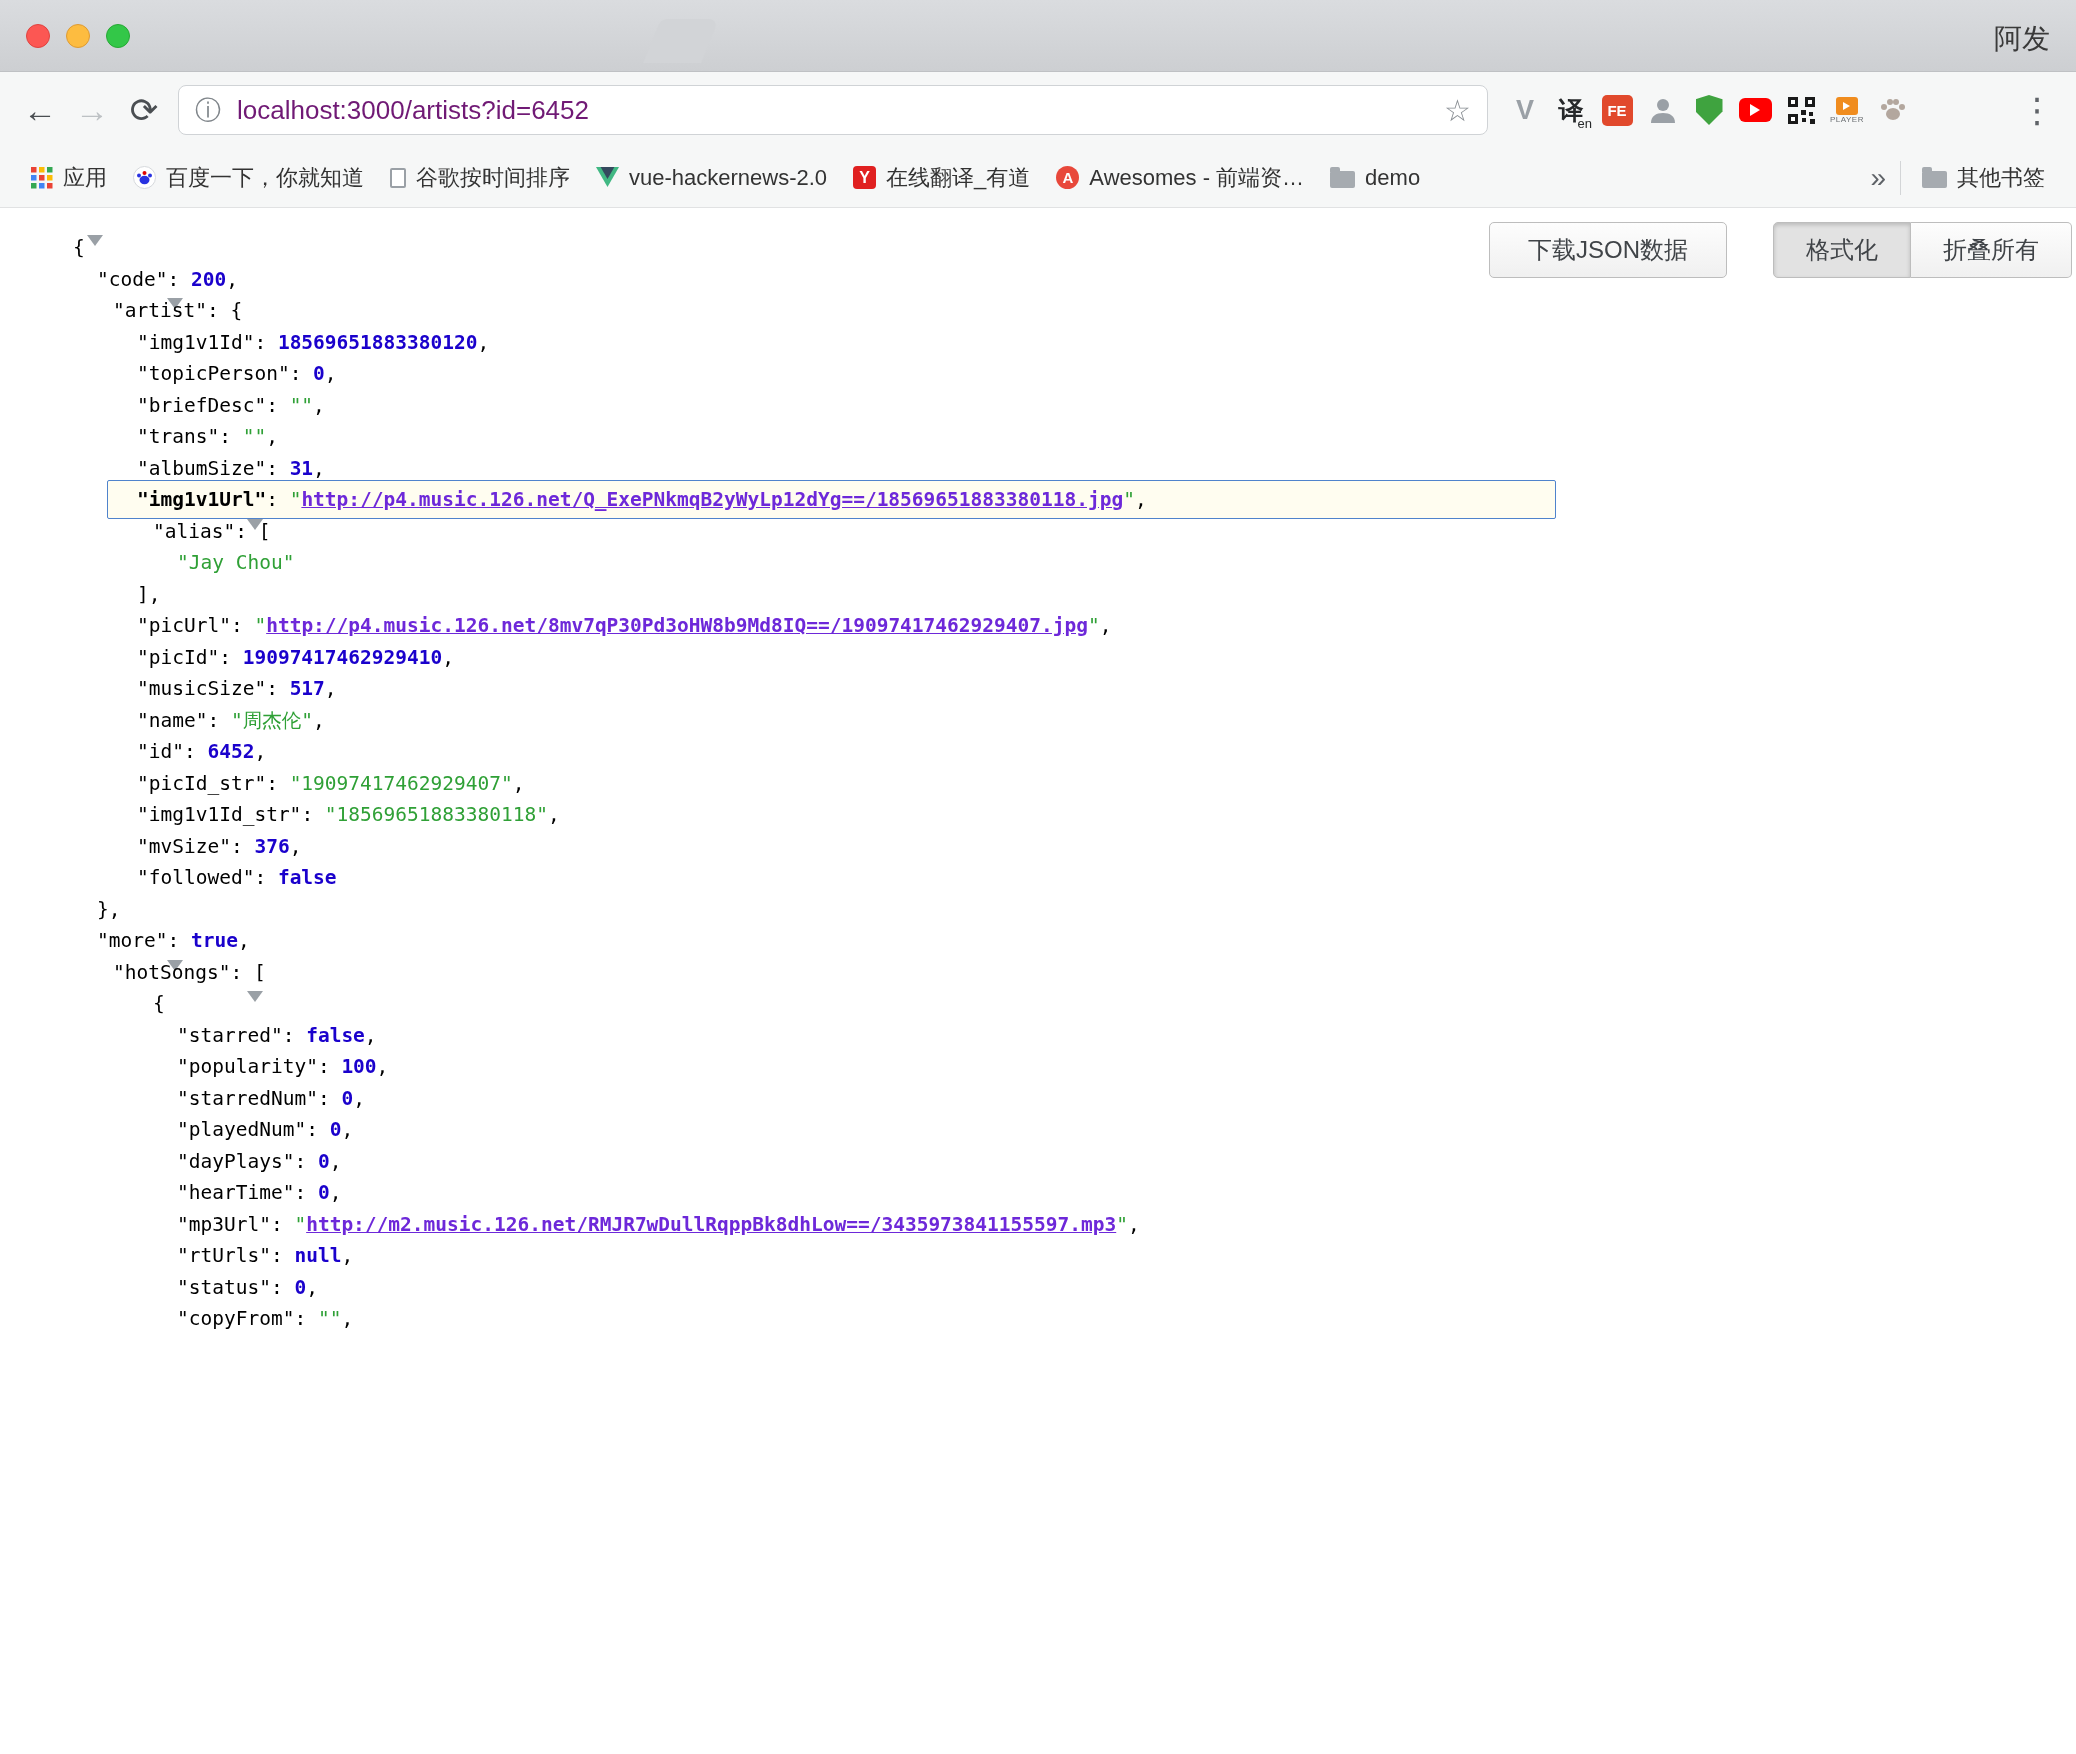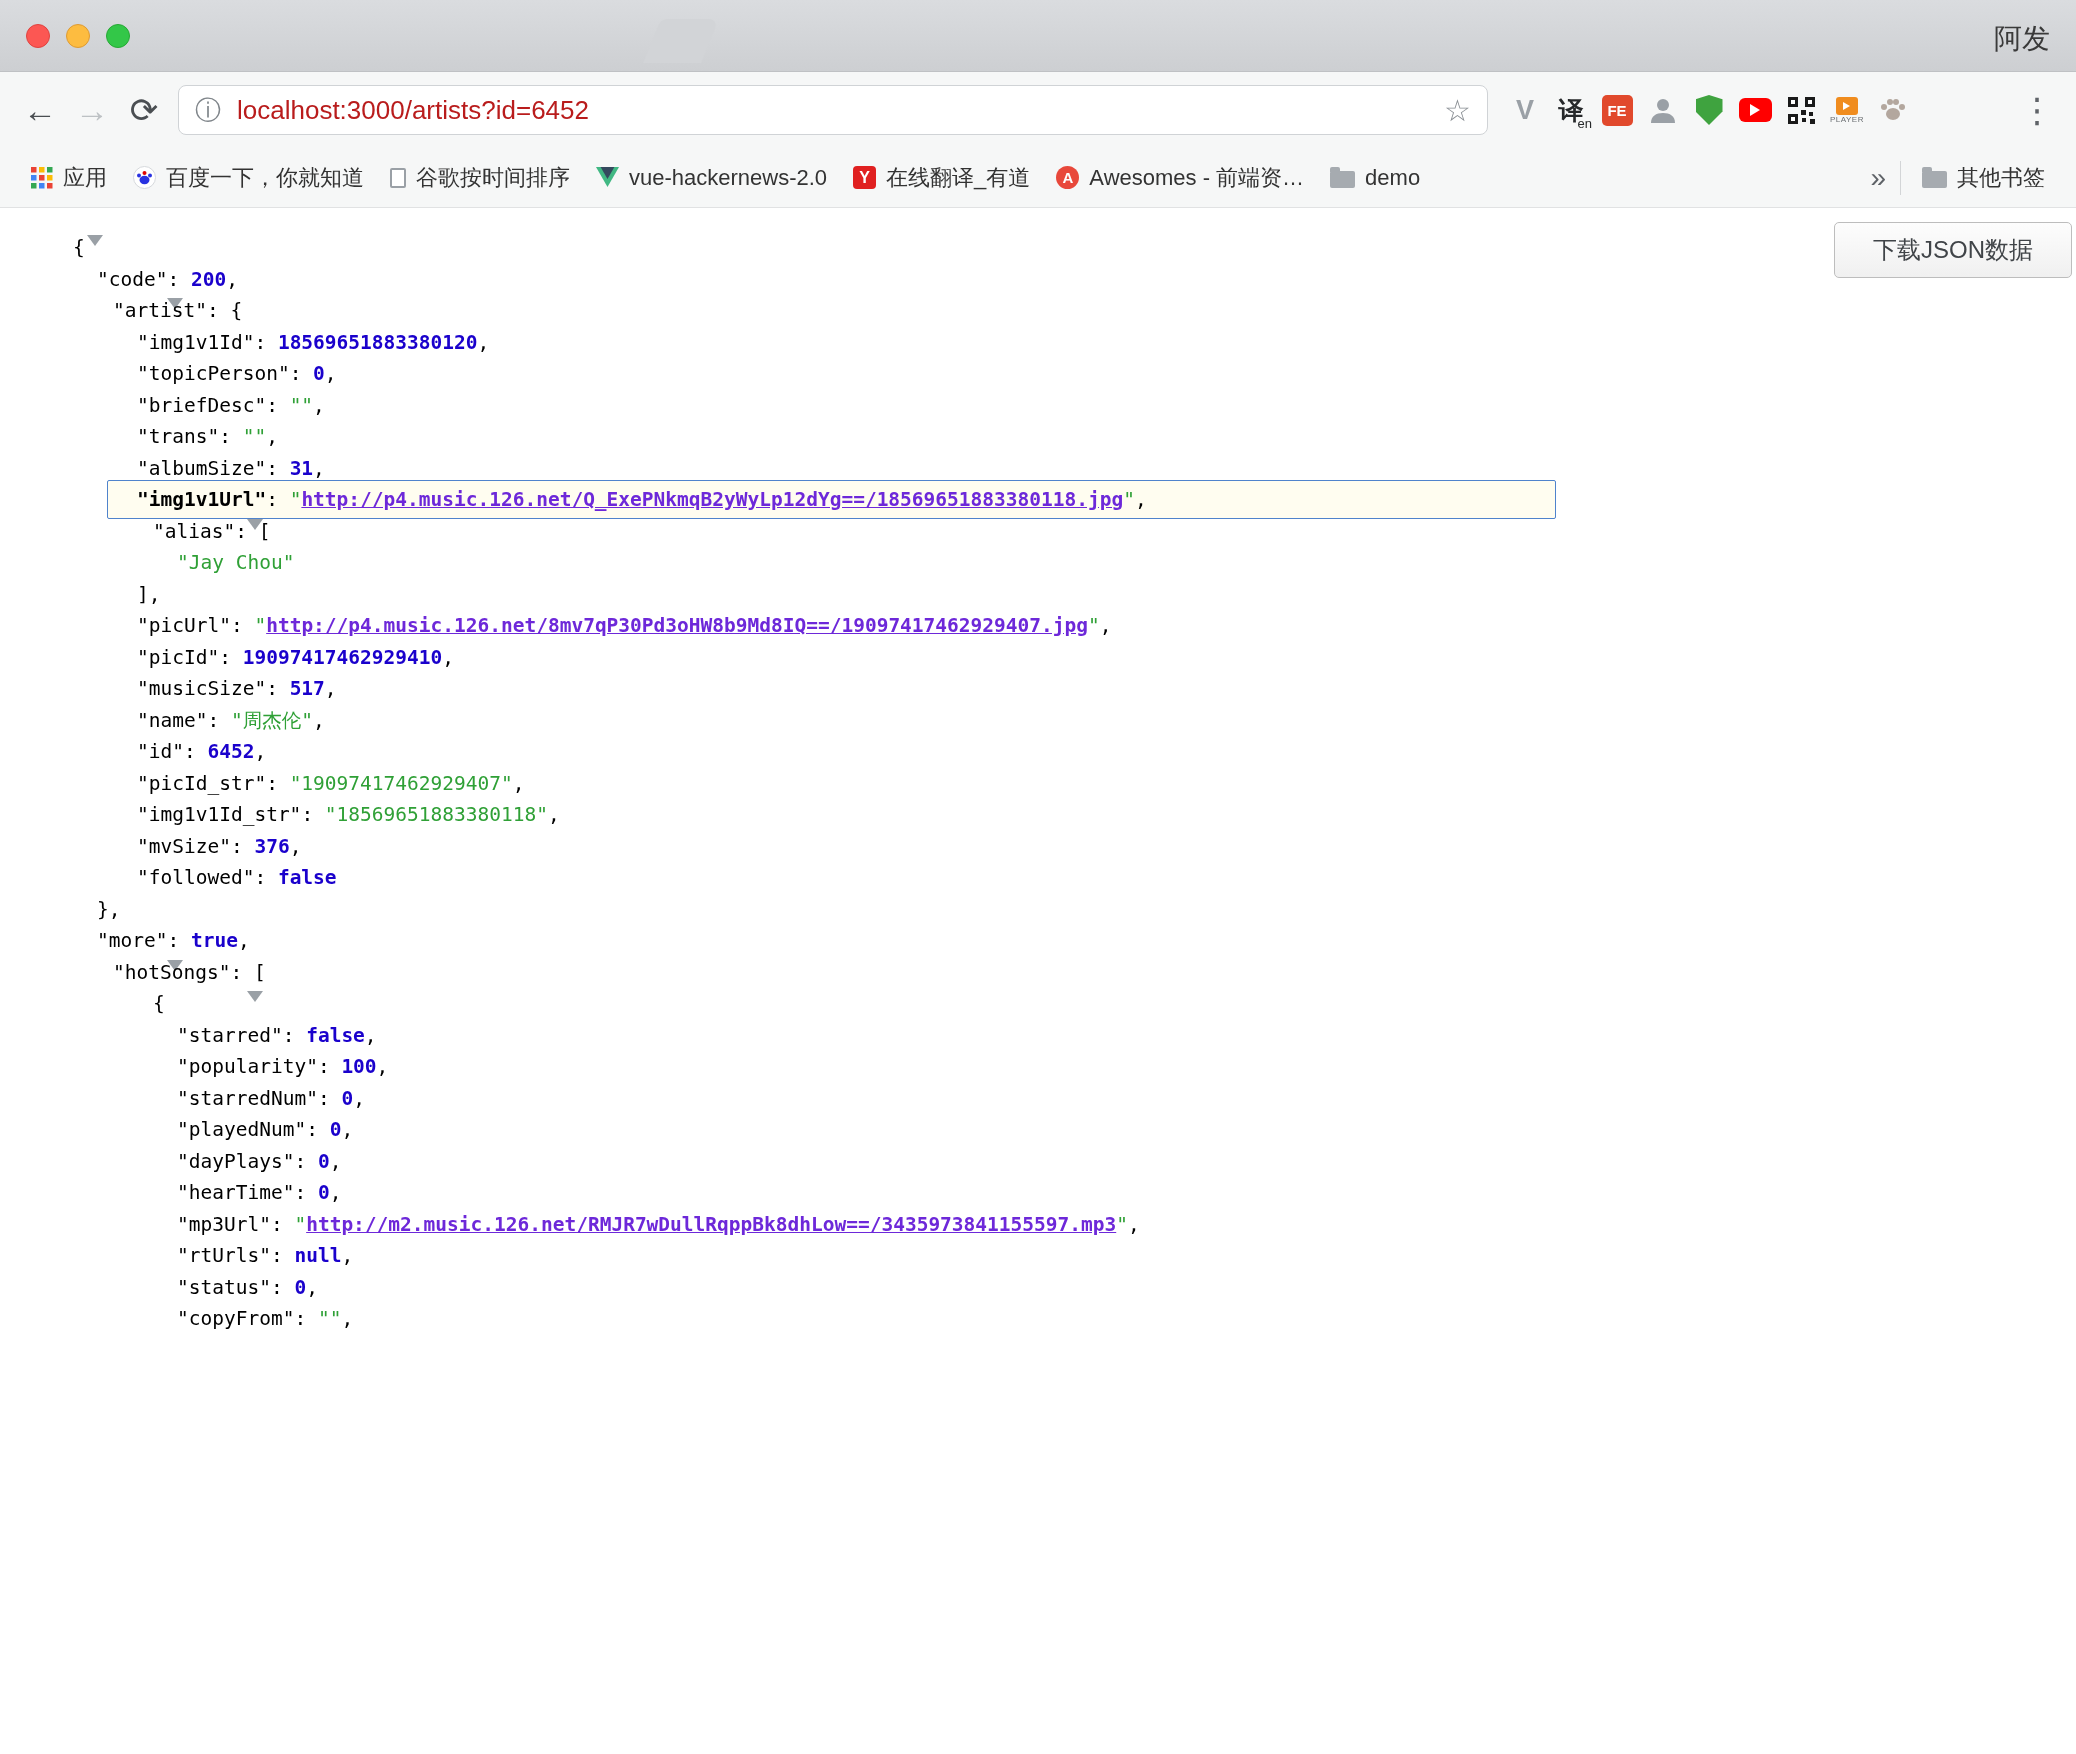--- a/index.html
+++ b/index.html
@@ -32,21 +32,21 @@
     background:#d2d4d7; transform:skewX(-22deg); border-radius:6px 10px 0 0; }
   .profile-name { position:absolute; right:26px; top:20px; font-size:28px; color:#3a3a3a; }
 
   
   .navbar { height:76px; background:#f6f7f7; display:flex; align-items:center; padding:0 14px; }
   .nav-btn { width:52px; text-align:center; font-size:34px; color:#4a4e52; flex:none; }
   .nav-btn.disabled { color:#bdc1c4; }
   .urlbar { flex:1; height:50px; background:#fff; border:1px solid #d0d3d6; border-radius:8px;
     display:flex; align-items:center; padding:0 16px; margin:0 14px 0 8px; min-width:0; }
   .url-info { font-size:26px; color:#80868b; margin-right:16px; }
-  .url-text { flex:1; font-size:26px; color:#b91c1c; white-space:nowrap; overflow:hidden; }
+  .url-text { flex:1; font-size:26px; color:#701a75; white-space:nowrap; overflow:hidden; }
   .url-star { font-size:30px; color:#8a8f94; }
   .ext { width:46px; height:46px; display:flex; align-items:center; justify-content:center;
     flex:none; position:relative; }
   .ext-v { font-size:27px; font-weight:bold; color:#9aa0a6; }
   .tr-cn { font-size:25px; color:#26282a; font-weight:bold; }
   .tr-en { position:absolute; right:2px; bottom:2px; font-size:13px; color:#26282a;margin-top:32px; }
   .fe-box { width:31px; height:31px; background:#e1492c; border-radius:5px; color:#fff;
     font-size:15px; font-weight:bold; display:flex; align-items:center; justify-content:center; }
   .shield { width:27px; height:30px; background:#3fa33f;
     clip-path:polygon(50% 0,100% 14%,100% 55%,50% 100%,0 55%,0 14%); }
@@ -246,20 +246,24 @@
   <span class="bm-sep"></span>
   <span class="bm">
     <span class="folder"></span>
     <span>其他书签</span>
   </span>
 </div>
 
 <div class="content">
   <div class="json-toolbar">
     <button class="btn">下载JSON数据</button>
+    <span class="seg">
+      <button class="btn active">格式化</button>
+      <button class="btn">折叠所有</button>
+    </span>
   </div>
   <div class="json-tree">
       <div class="jline" style="--ind: 0;"><span class="tri"></span><span class="tk-pun">{</span></div>
       <div class="jline" style="--ind: 1;"><span class="tk-key">"code"</span><span class="tk-pun">: </span><span class="tk-num">200</span><span class="tk-pun">,</span></div>
       <div class="jline" style="--ind: 1;"><span class="tri"></span><span class="tk-key">"artist"</span><span class="tk-pun">: {</span></div>
       <div class="jline" style="--ind: 2;"><span class="tk-key">"img1v1Id"</span><span class="tk-pun">: </span><span class="tk-num">18569651883380120</span><span class="tk-pun">,</span></div>
       <div class="jline" style="--ind: 2;"><span class="tk-key">"topicPerson"</span><span class="tk-pun">: </span><span class="tk-num">0</span><span class="tk-pun">,</span></div>
       <div class="jline" style="--ind: 2;"><span class="tk-key">"briefDesc"</span><span class="tk-pun">: </span><span class="tk-str">""</span><span class="tk-pun">,</span></div>
       <div class="jline" style="--ind: 2;"><span class="tk-key">"trans"</span><span class="tk-pun">: </span><span class="tk-str">""</span><span class="tk-pun">,</span></div>
       <div class="jline" style="--ind: 2;"><span class="tk-key">"albumSize"</span><span class="tk-pun">: </span><span class="tk-num">31</span><span class="tk-pun">,</span></div>

